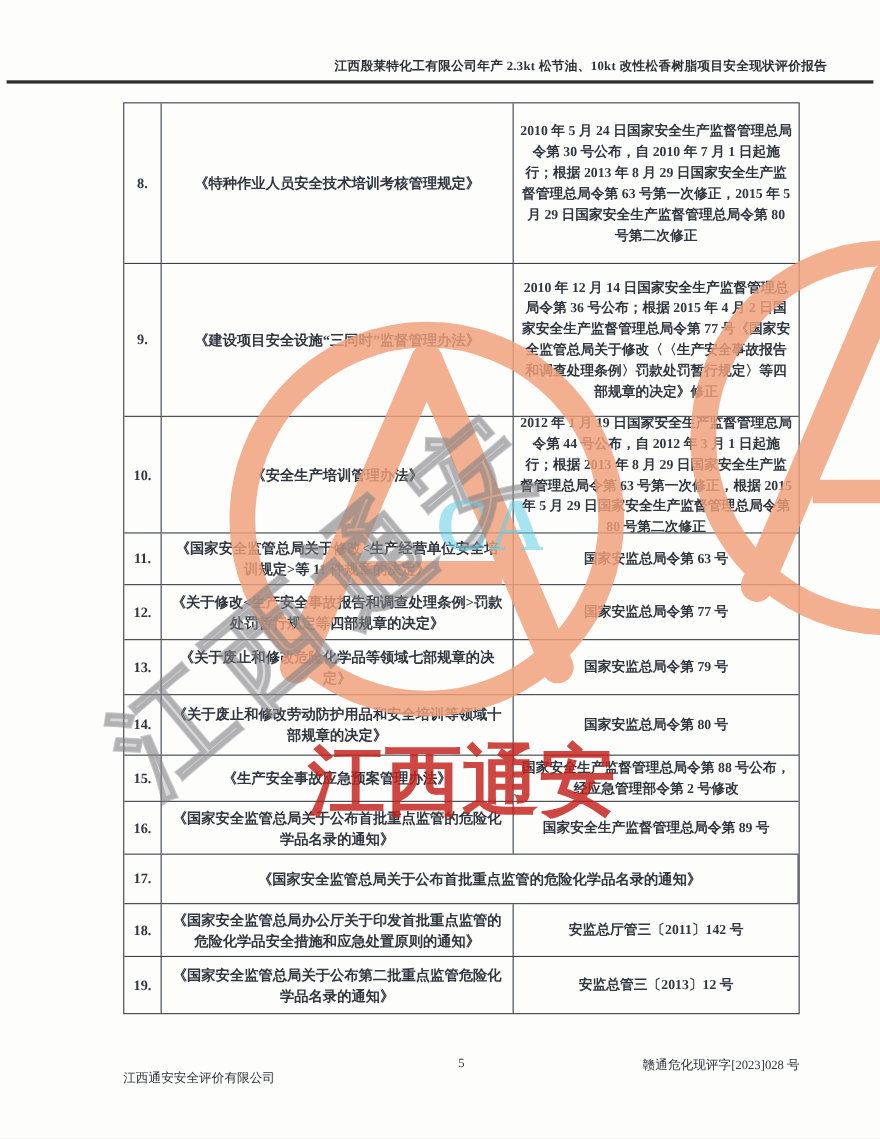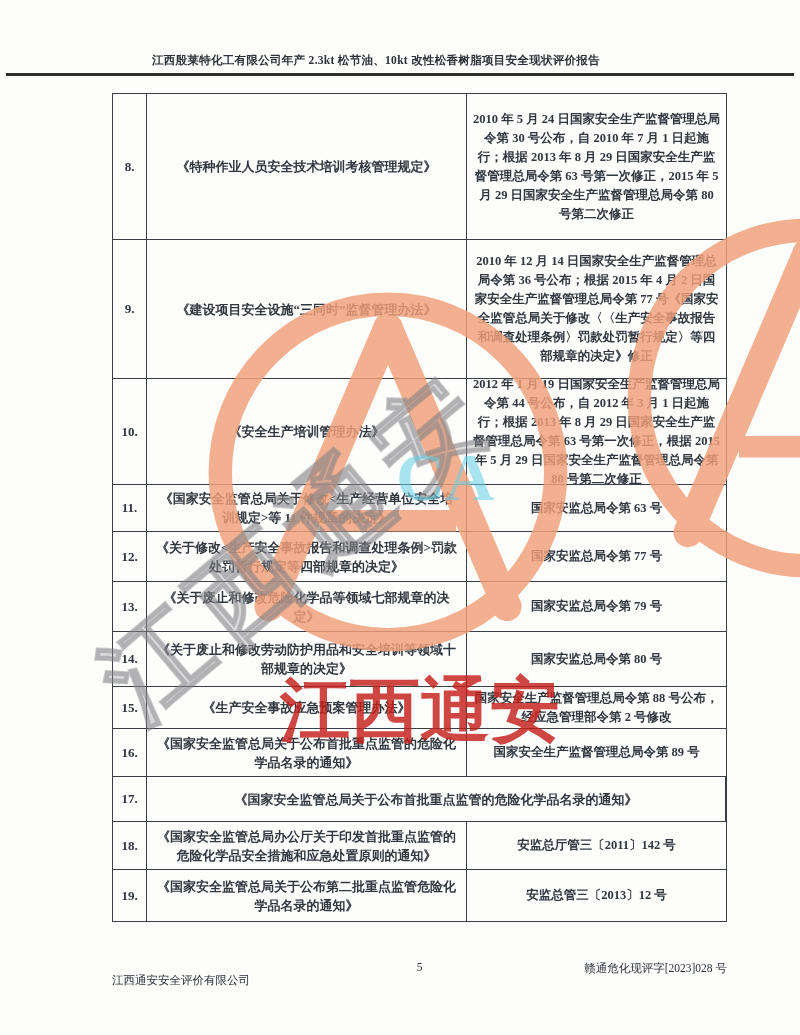--- a/index.html
+++ b/index.html
@@ -5,21 +5,21 @@
   html,body { margin:0; padding:0; background:#e8e8e8; }
   .page {
     position:relative; width:800px; height:1035px; margin:0 auto;
     background:#fdfdfc; overflow:hidden;
     font-family:"Liberation Serif","DejaVu Serif",serif;
     color:#31373f;
   }
   
   .doc-title {
     position:absolute; top:53px; left:0; width:752px;
-    text-align:center; font-size:11.5px; font-weight:bold;
+    text-align:right; font-size:11.5px; font-weight:bold;
     color:#2c3138; letter-spacing:0.3px;
   }
   .title-rule {
     position:absolute; top:73px; left:6px; width:788px; height:3px;
     background:#2e2e2e;
   }
   
   .reg-table {
     position:absolute; left:112px; top:93px; width:615px;
     border:1.6px solid #3a3f46; box-sizing:border-box; background:transparent;

